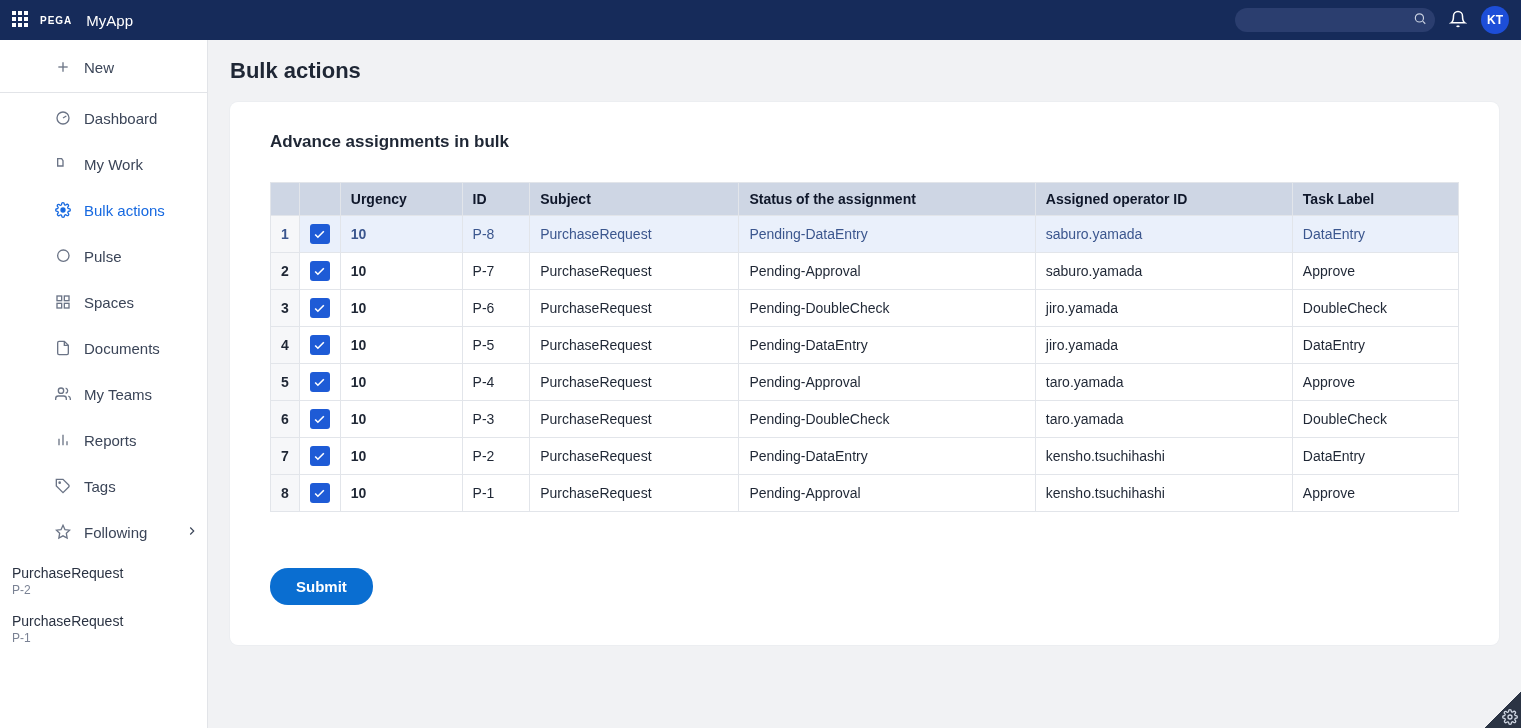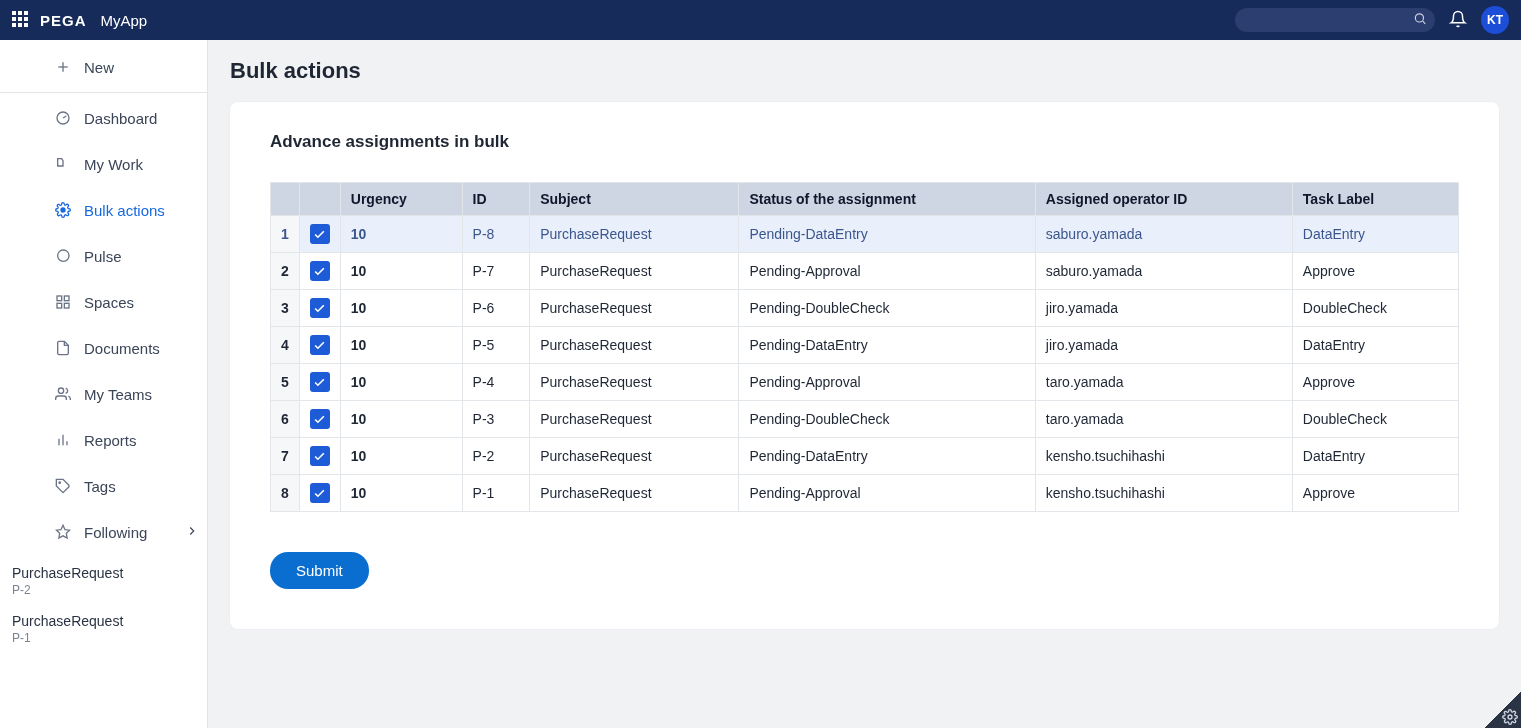--- a/index.html
+++ b/index.html
@@ -4,21 +4,21 @@
 <style>
   * { box-sizing: border-box; margin: 0; padding: 0; }
   html, body { height: 100%; font-family: Arial, Helvetica, sans-serif; font-size: 14px; color: #1f2735; }
   body { display: flex; flex-direction: column; background: #f1f2f4; overflow: hidden; }
 
   
   .topbar { background: #162b5a; color: #fff; height: 40px; display: flex; align-items: center; padding: 0 12px; }
   .topbar-left { display: flex; align-items: center; gap: 10px; }
   .app-launcher { width: 18px; height: 18px; display: grid; grid-template-columns: repeat(3,4px); grid-template-rows: repeat(3,4px); gap: 2px; cursor: pointer; }
   .app-launcher div { background: #fff; }
-  .brand { font-weight: 700; letter-spacing: 1px; font-size: 15px; }
+  .brand { font-weight: 700; letter-spacing: 1px; font-size: 10px; }
   .appname { font-size: 15px; margin-left: 4px; }
   .topbar-spacer { flex: 1; }
   .search-wrap { position: relative; }
   .search-input { width: 200px; height: 24px; border: none; border-radius: 12px; background: #2b3e6f; color: #fff; padding: 0 30px 0 12px; font-size: 13px; }
   .search-icon { position: absolute; right: 8px; top: 50%; transform: translateY(-50%); color: #c8d0e0; pointer-events: none; }
   .bell { margin: 0 14px; cursor: pointer; color: #fff; }
   .avatar { width: 28px; height: 28px; border-radius: 50%; background: #1d4ed8; color: #fff; font-size: 12px; font-weight: 700; display: flex; align-items: center; justify-content: center; cursor: pointer; }
 
   
   .shell { flex: 1; display: flex; min-height: 0; }
@@ -51,21 +51,21 @@
   table.data thead th { font-weight: 700; color: #0f172a; }
   table.data tbody tr:nth-child(1) { background: #eaf0fb; }
   table.data tbody tr:nth-child(1) td { color: #3b568e; }
   .rownum { width: 18px; text-align: center; font-weight: 700; background: #f6f7f9; }
   .chk-cell { width: 34px; text-align: center; }
   .urgency-cell { font-weight: 700; }
 
   .chk { width: 20px; height: 20px; border-radius: 3px; background: #1e5bd6; display: inline-flex; align-items: center; justify-content: center; cursor: pointer; }
   .chk svg { stroke: #fff; }
 
-  .submit-btn { margin-top: 40px; background: #0a6ed1; color: #fff; border: none; border-radius: 18px; padding: 10px 26px; font-size: 15px; font-weight: 400; cursor: pointer; }
+  .submit-btn { margin-top: 56px; background: #0a6ed1; color: #fff; border: none; border-radius: 18px; padding: 10px 26px; font-size: 15px; font-weight: 700; cursor: pointer; }
 
   
   .corner { position: fixed; right: 0; bottom: 0; width: 36px; height: 36px; background: linear-gradient(135deg, transparent 49%, #2b3444 50%); cursor: pointer; }
   .corner svg { position: absolute; right: 3px; bottom: 3px; }
 </style>
 </head>
 <body>
 
 <div class="topbar">
   <div class="topbar-left">

